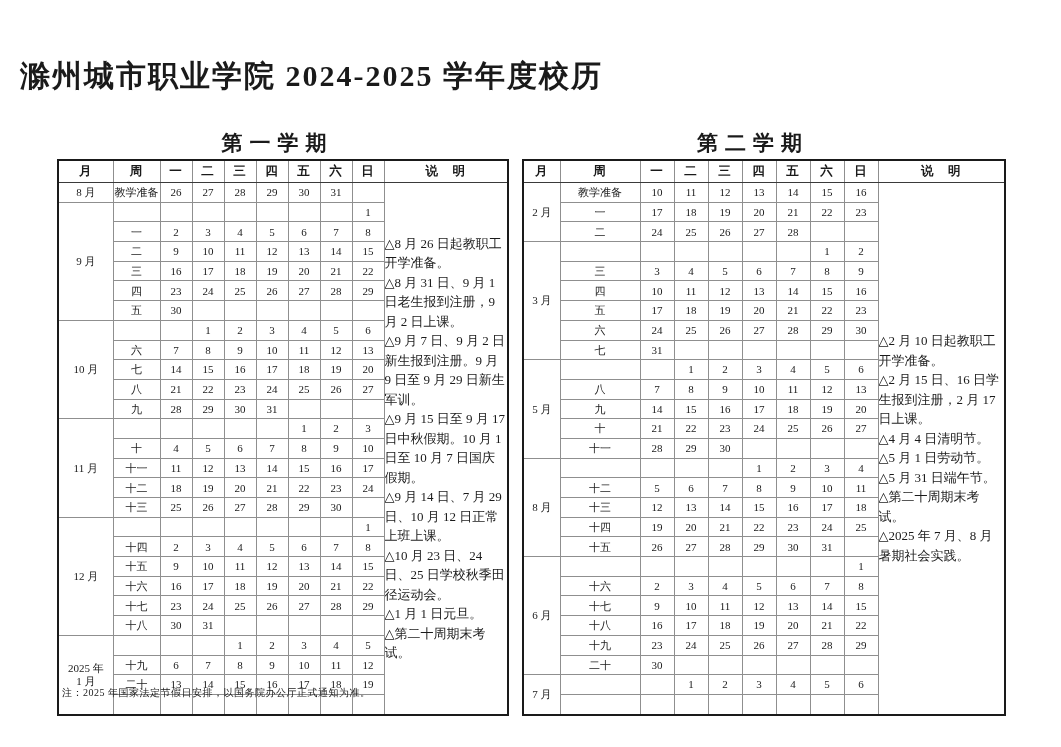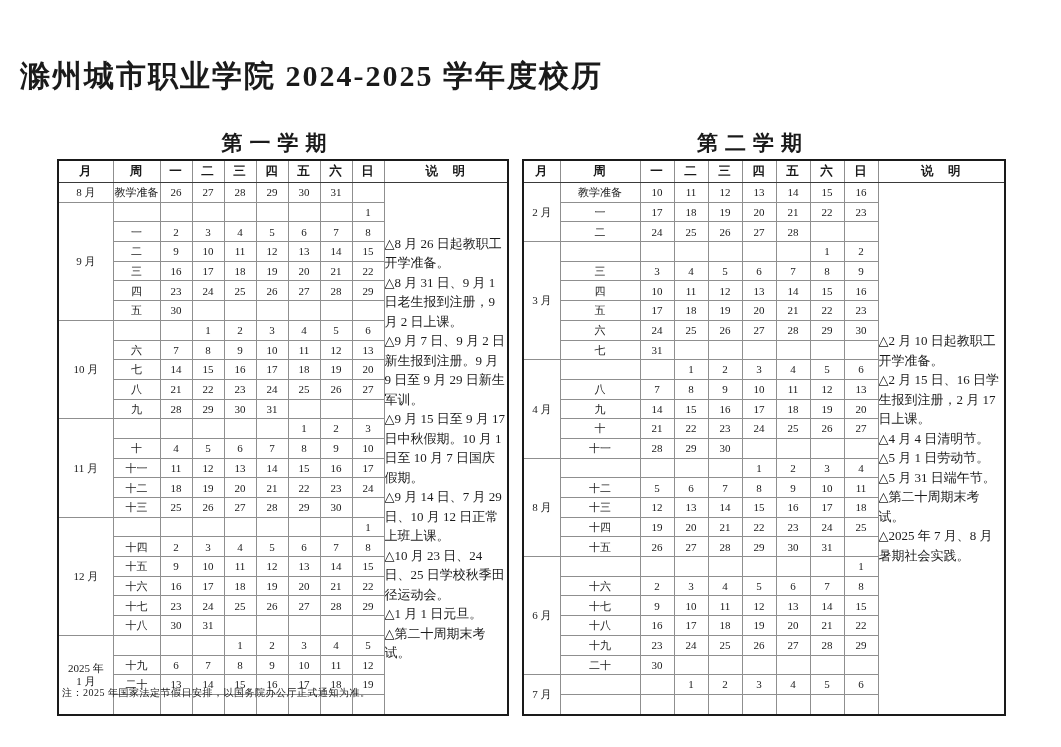--- a/index.html
+++ b/index.html
@@ -521,21 +521,21 @@
               <td class="week-cell">七</td>
               <td class="day-cell">31</td>
               <td class="day-cell"></td>
               <td class="day-cell"></td>
               <td class="day-cell"></td>
               <td class="day-cell"></td>
               <td class="day-cell"></td>
               <td class="day-cell"></td>
             </tr>
             <tr class="month-start">
-              <td rowspan="5" class="month-cell">4 月</td>
+              <td rowspan="5" class="month-cell">5 月</td>
               <td class="week-cell"></td>
               <td class="day-cell"></td>
               <td class="day-cell">1</td>
               <td class="day-cell">2</td>
               <td class="day-cell">3</td>
               <td class="day-cell">4</td>
               <td class="day-cell">5</td>
               <td class="day-cell">6</td>
             </tr>
             <tr>

